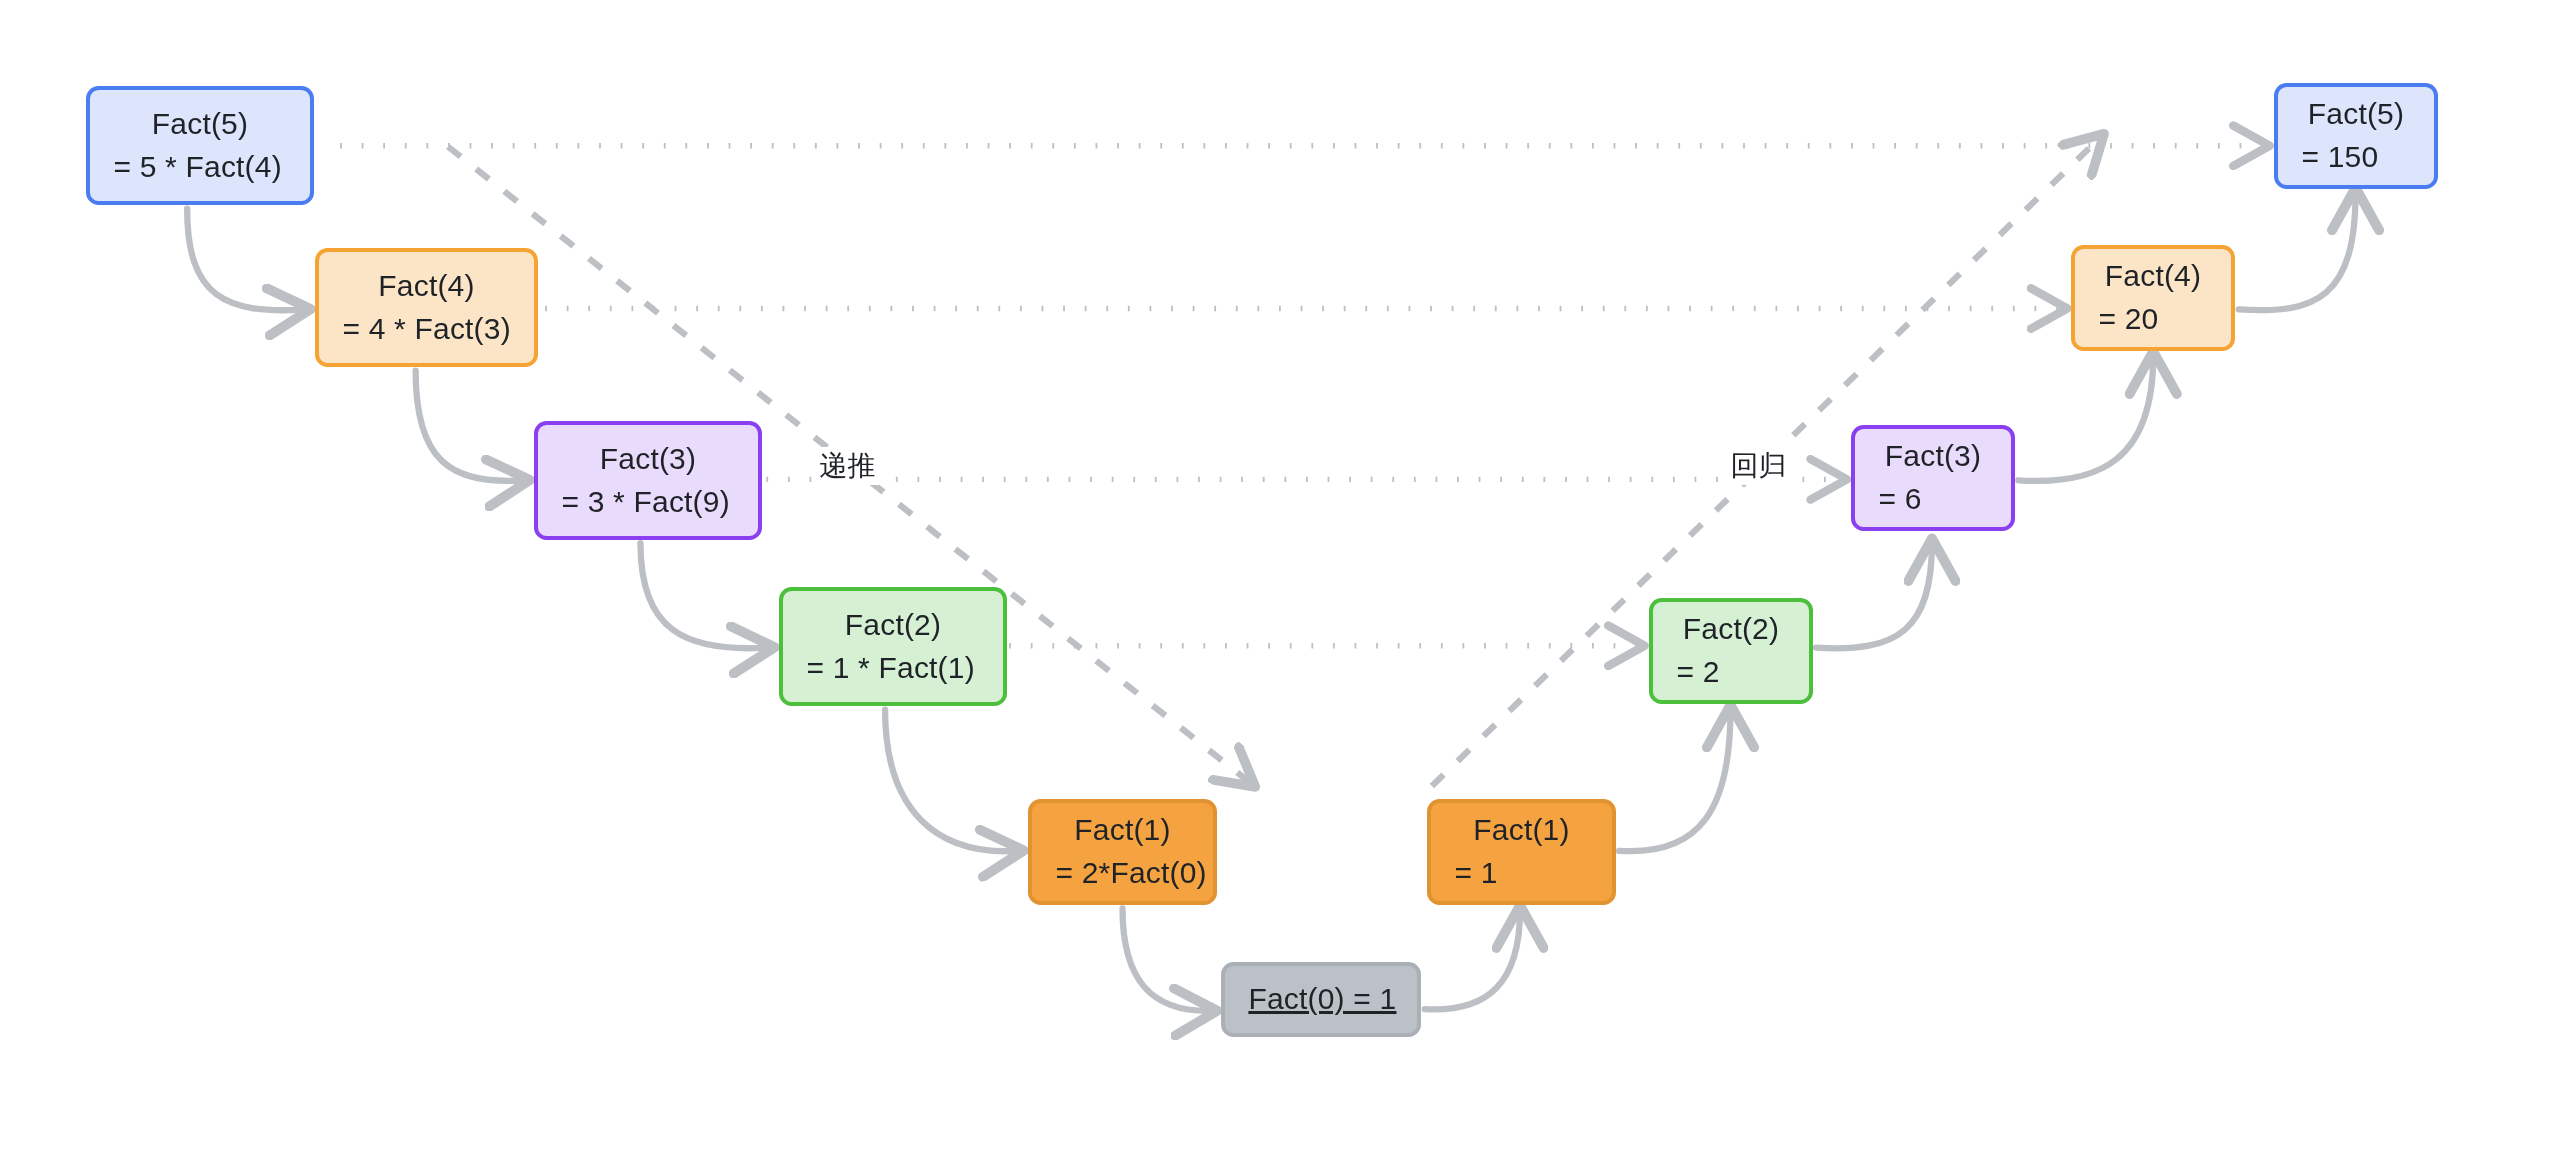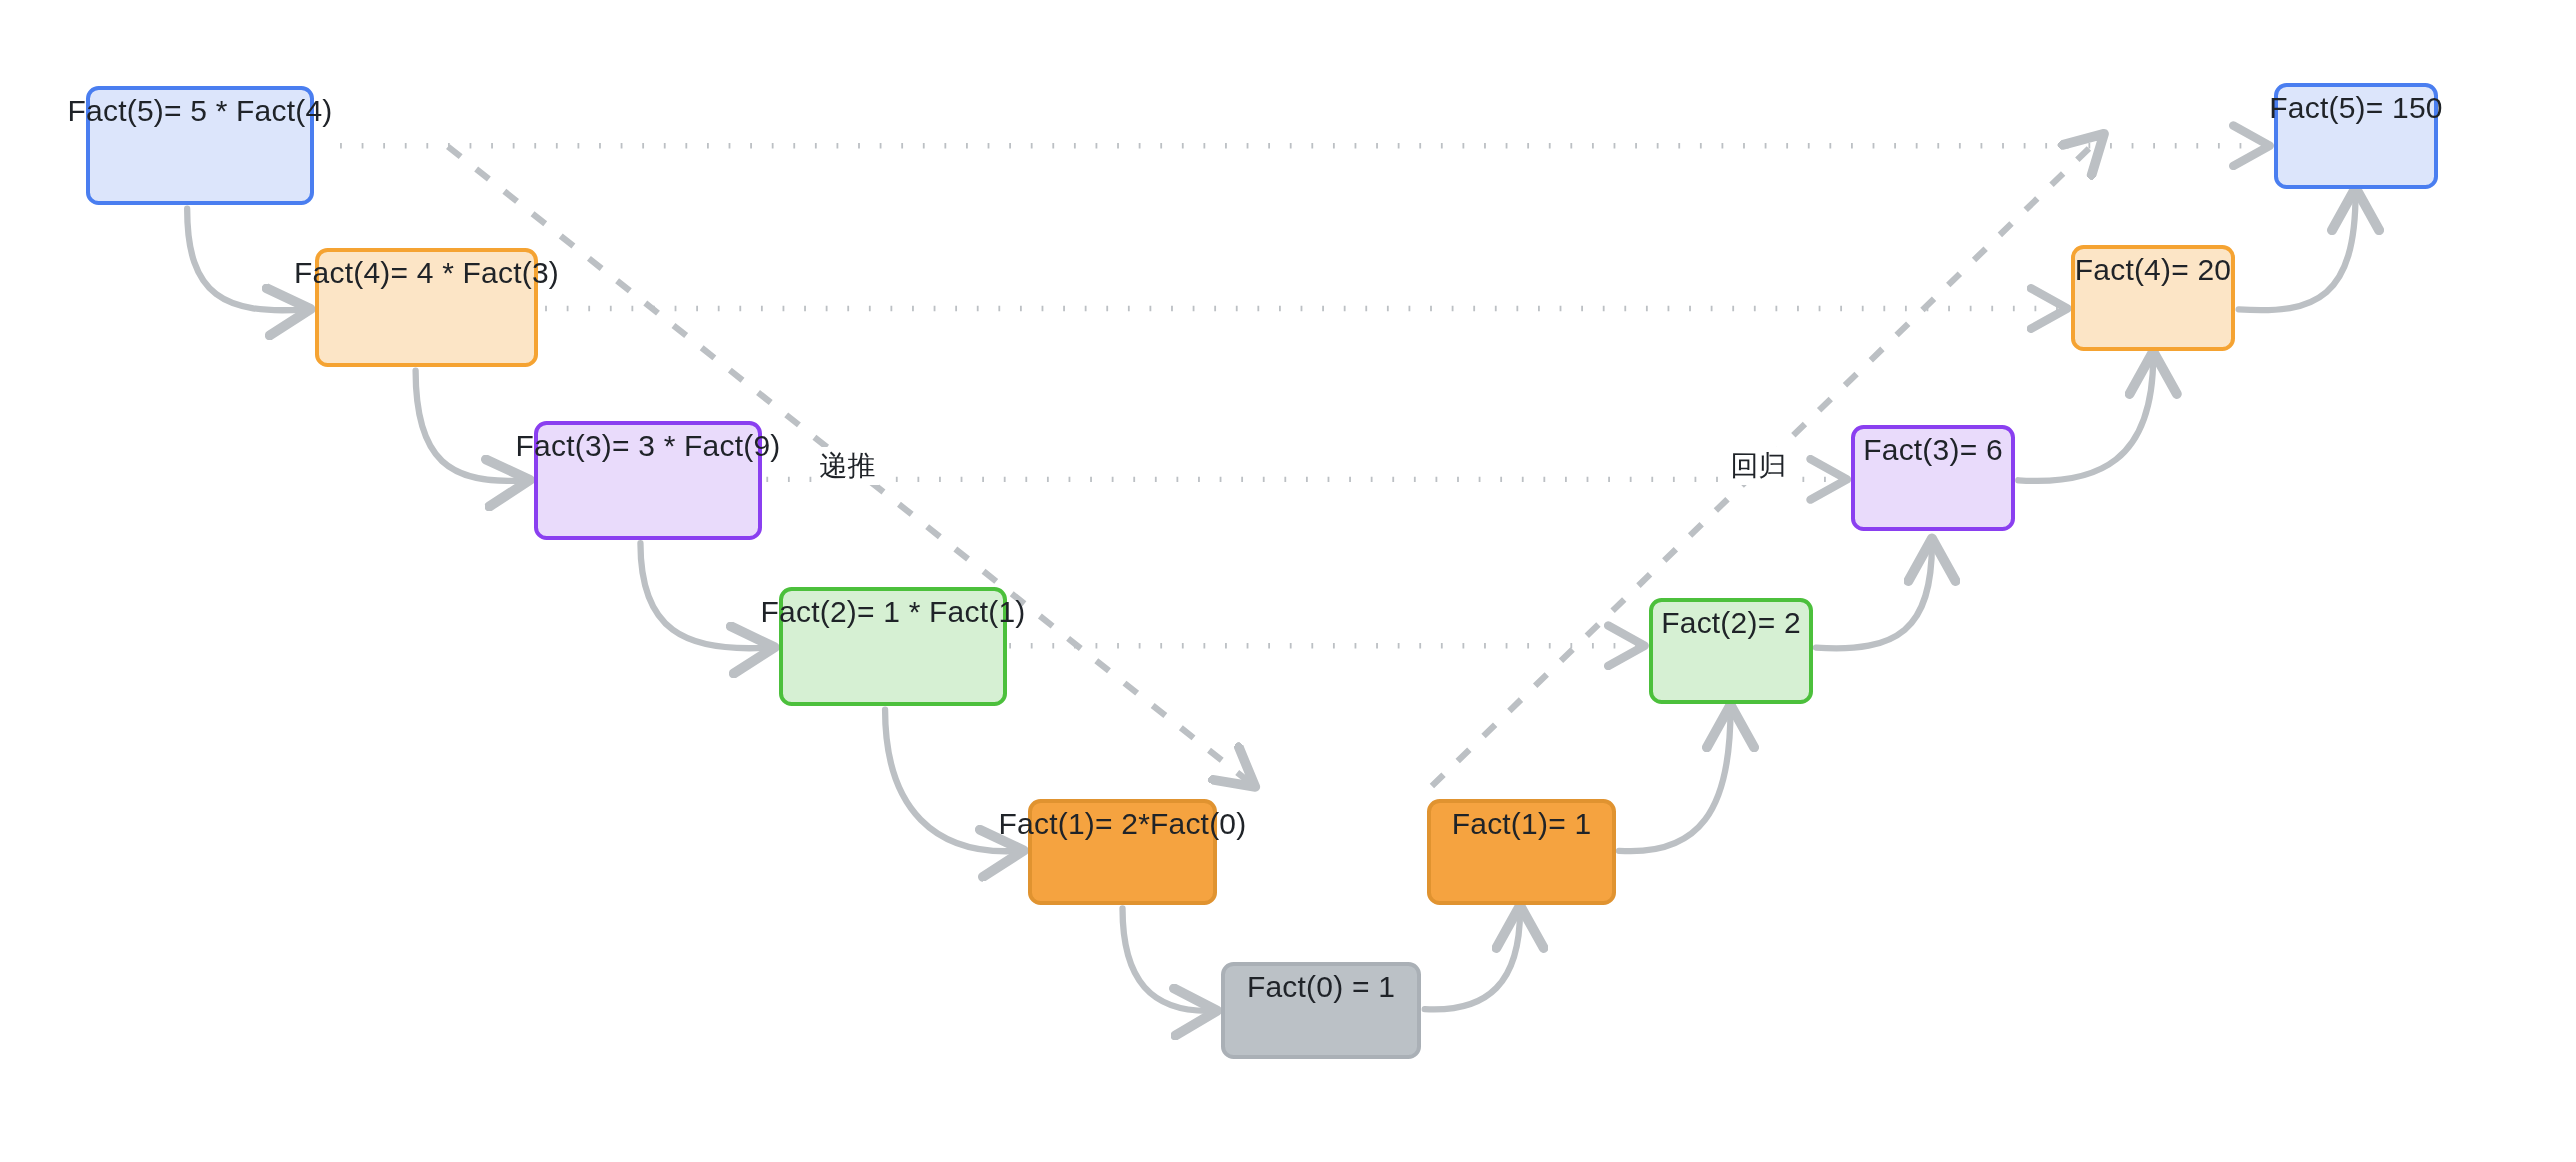--- a/index.html
+++ b/index.html
@@ -25,21 +25,21 @@
     height: 1162px;
     pointer-events: none;
   }
   .node {
     position: absolute;
     box-sizing: border-box;
     border-radius: 12.6px;
     border-width: 4.5px;
     border-style: solid;
     display: flex;
-    flex-direction: row;
+    flex-direction: column;
     justify-content: center;
     padding: 0 23.4px;
     font-size: 30px;
     line-height: 1.42;
     color: #1f2328;
     letter-spacing: 0.2px;
     z-index: 5;
   }
   .node .ln1 {
     text-align: center;
@@ -130,22 +130,22 @@
     <div class="ln1">Fact(2)</div>
     <div class="ln2">= 1 * Fact(1)</div>
   </div>
 
   <div class="node" style="left:1028px; top:799px; width:189px; height:106px;
               background:#f5a340; border-color:#e09330;">
     <div class="ln1">Fact(1)</div>
     <div class="ln2">= 2*Fact(0)</div>
   </div>
 
-  <div class="node single" style="left:1221px; top:962px; width:200px; height:97px;
-              background:#bbc1c6; border-color:#aab0b6;">
+  <div class="node single" style="left:1221px; top:962px; width:200px; height:75px;
+              background:#bbc1c6; border-color:#aab0b6;text-decoration:underline;">
     <div class="ln1">Fact(0)  = 1</div>
   </div>
 
   <div class="node" style="left:1427px; top:799px; width:189px; height:106px;
               background:#f5a340; border-color:#e09330;">
     <div class="ln1">Fact(1)</div>
     <div class="ln2">= 1</div>
   </div>
 
   <div class="node" style="left:1649px; top:598px; width:164px; height:106px;

